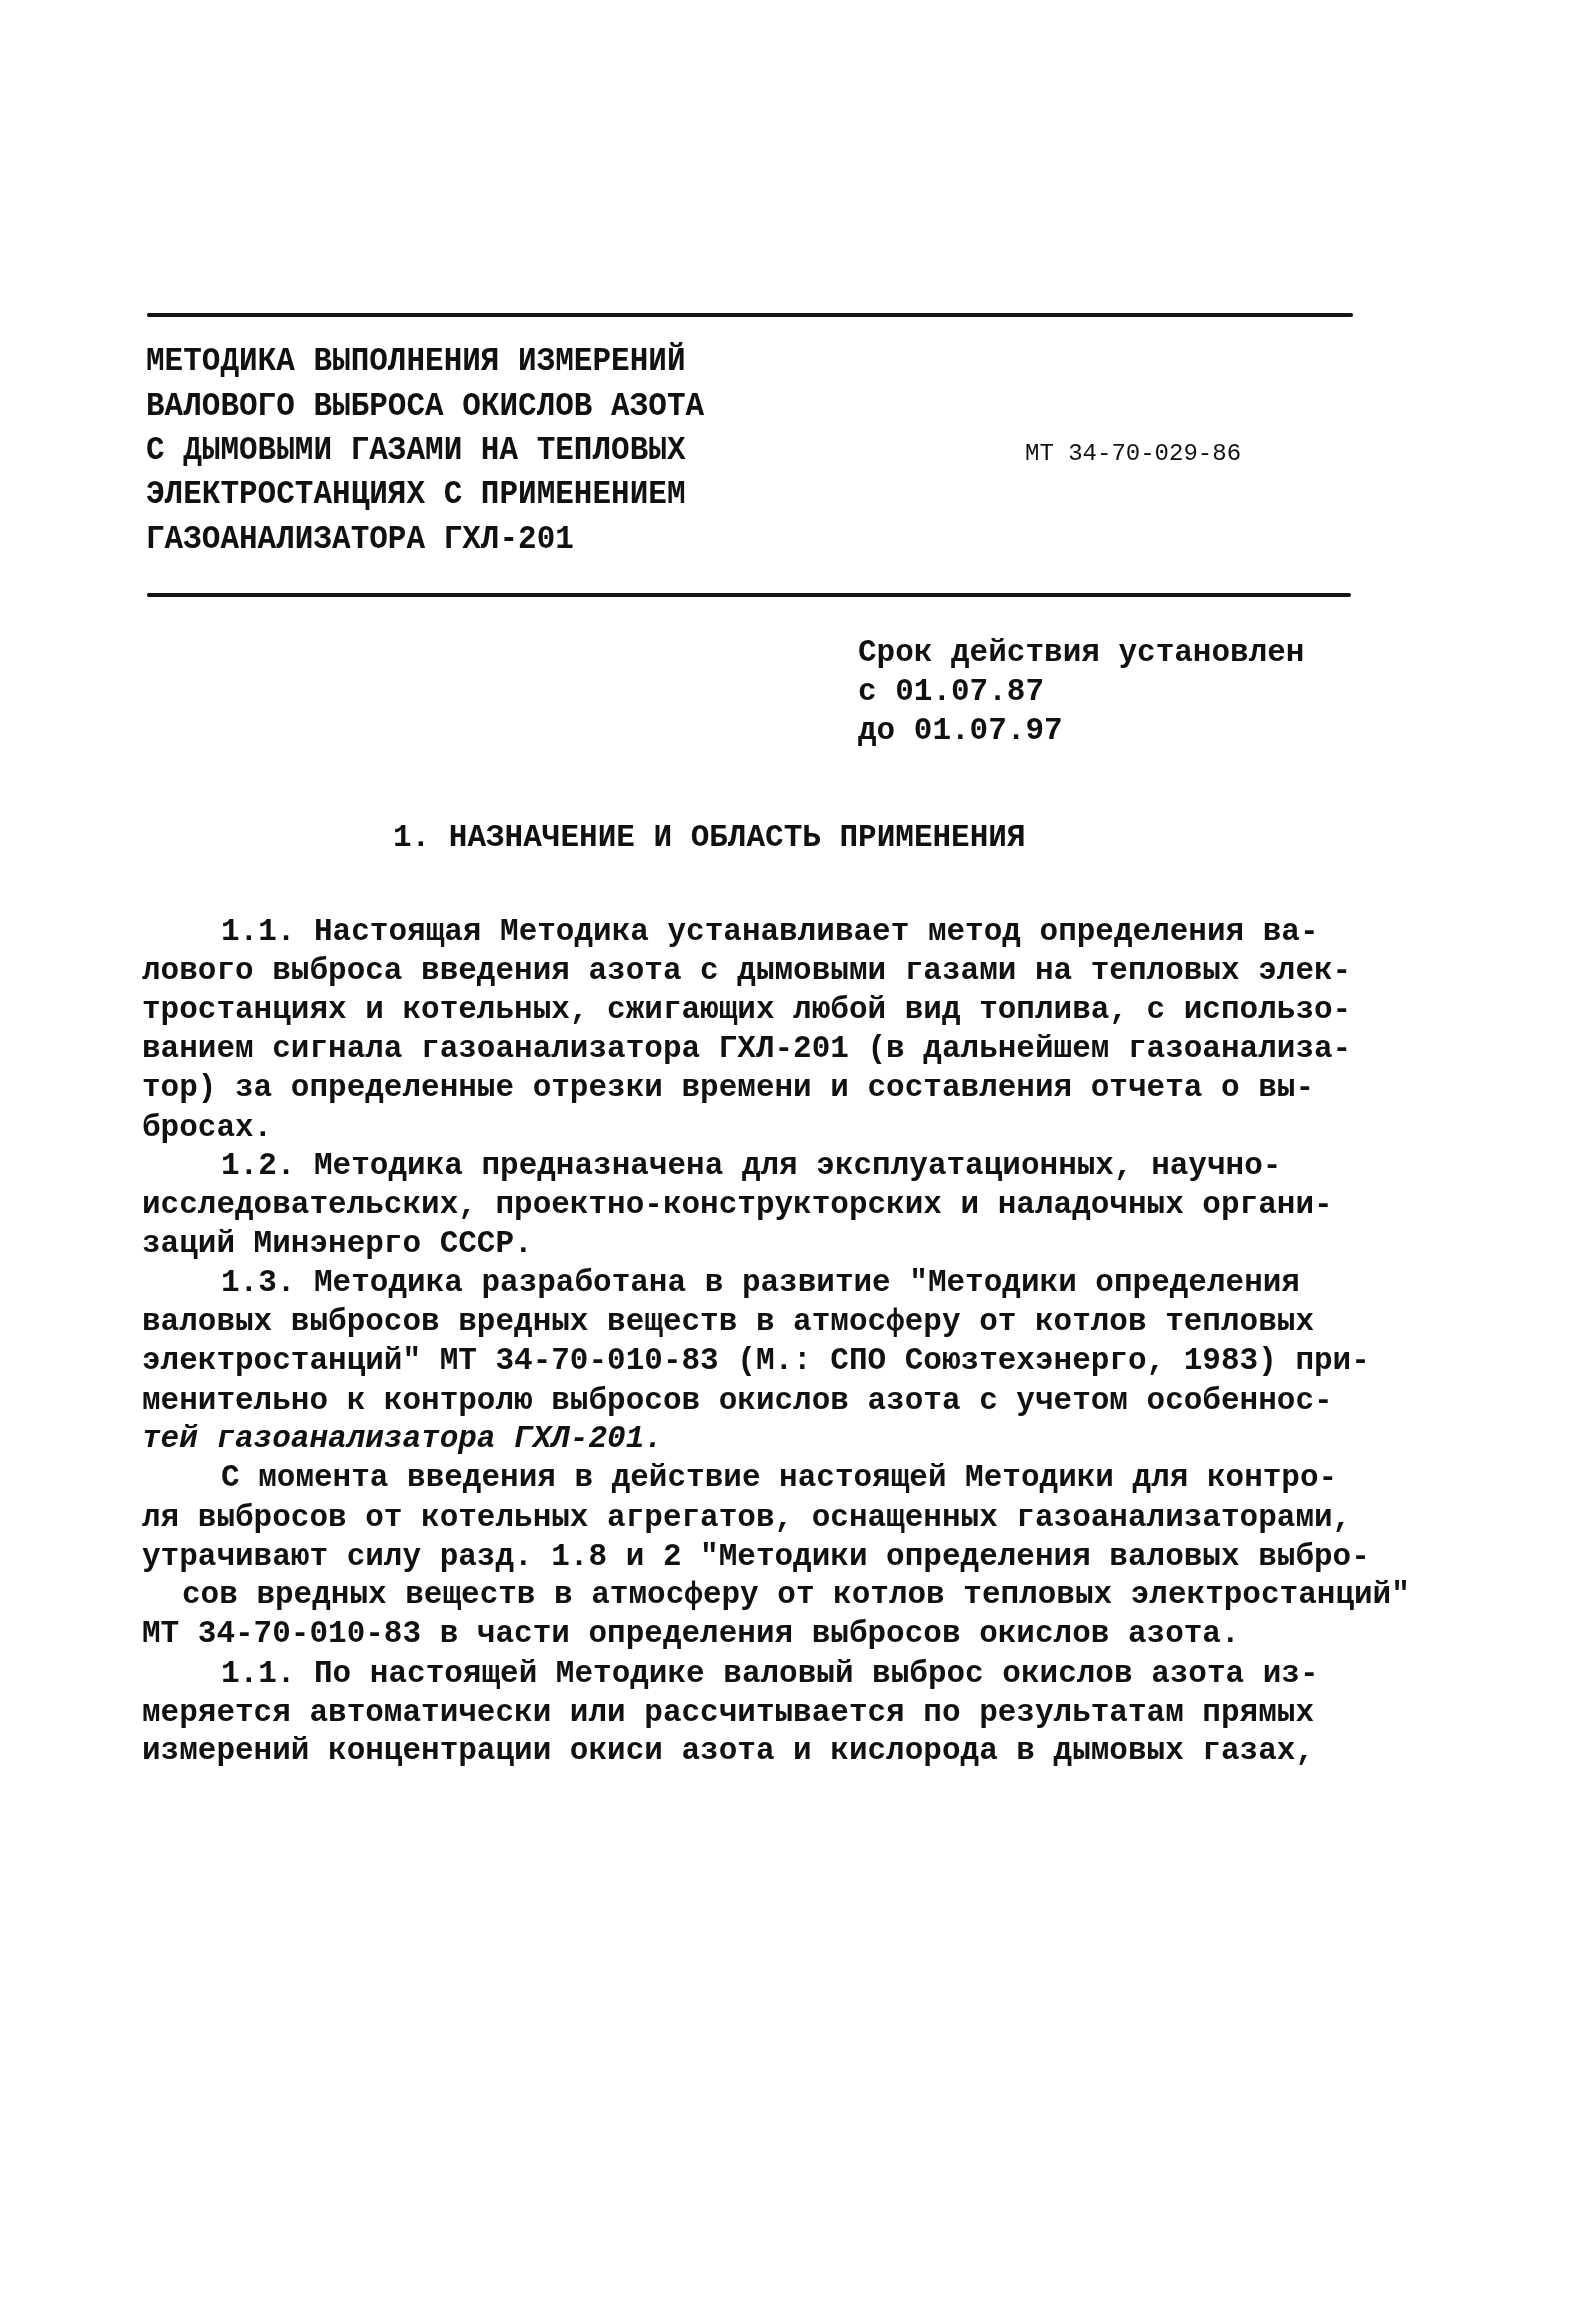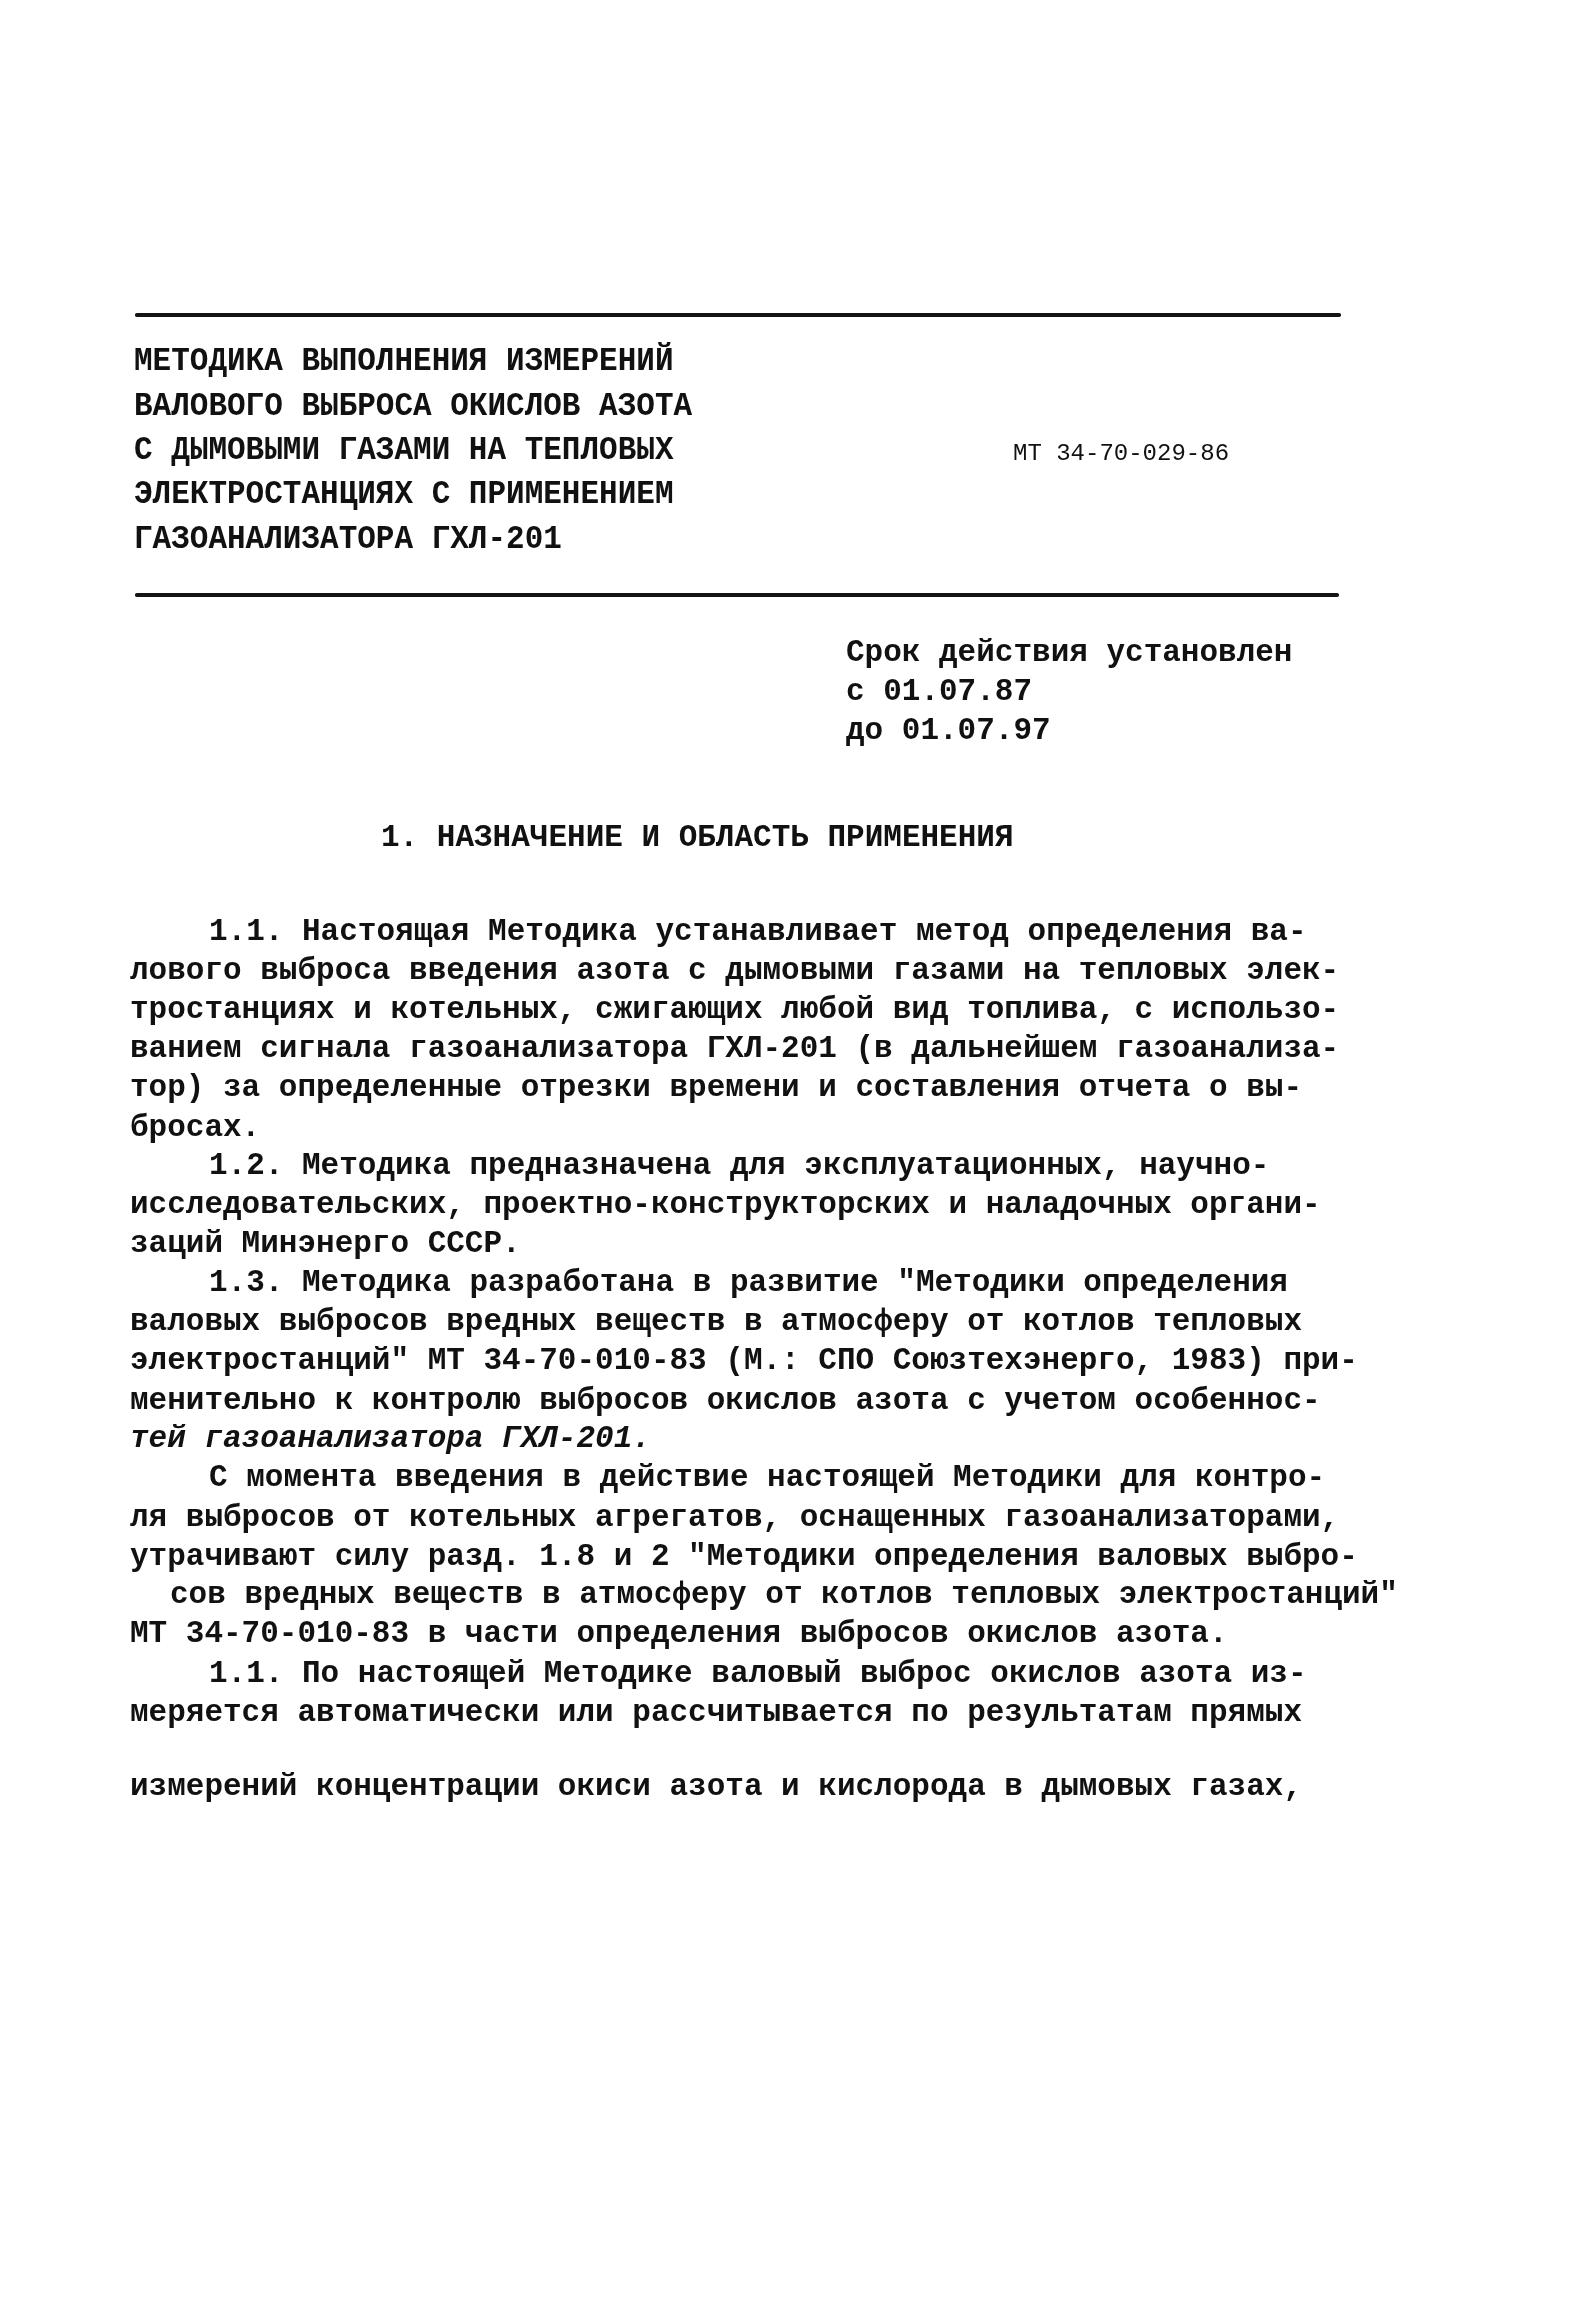--- a/index.html
+++ b/index.html
@@ -1,21 +1,21 @@
 <!DOCTYPE html>
 <html style="font-size:14.8px"><head>
   <meta charset="utf-8">
   <style>
     html, body { margin: 0; padding: 0; background: #ffffff; }
     body {
       width: 1589px; height: 2324px; position: relative; overflow: hidden;
       font-family: "Liberation Mono", "DejaVu Sans Mono", monospace;
       color: #111111;
     }
-    .page { position: absolute; left: 0; top: 0; width: 1267px; height: 2324px; }
+    .page { position: absolute; left: 12px; top: 0; width: 1267px; height: 2324px; }
     .rule {
       position: absolute; height: 3.7px; background: #141414; border-radius: 1.8px;
     }
     .rule.top { left: 135px; top: 313px; width: 1206px; }
     .rule.bottom { left: 135px; top: 593px; width: 1204px; }
     .line {
       position: absolute; white-space: pre; font-size: 31px; line-height: 39px;
       font-weight: bold; letter-spacing: 0px;
     }
     .title .line { font-weight: bold; transform: scaleY(1.05); transform-origin: left top; }
@@ -64,17 +64,17 @@
       <div class="line" style="left: 130px; top: 1341px;">электростанций" МТ 34-70-010-83 (М.: СПО Союзтехэнерго, 1983) при-</div>
       <div class="line" style="left: 130px; top: 1381px;">менительно к контролю выбросов окислов азота с учетом особеннос-</div>
       <div class="line it" style="left: 130px; top: 1419px;">тей газоанализатора ГХЛ-201.</div>
       <div class="line" style="left: 209px; top: 1458px;">С момента введения в действие настоящей Методики для контро-</div>
       <div class="line" style="left: 130px; top: 1498px;">ля выбросов от котельных агрегатов, оснащенных газоанализаторами,</div>
       <div class="line" style="left: 130px; top: 1537px;">утрачивают силу разд. 1.8 и 2 "Методики определения валовых выбро-</div>
       <div class="line" style="left: 130px; top: 1575px; margin-left: 40px;">сов вредных веществ в атмосферу от котлов тепловых электростанций"</div>
       <div class="line" style="left: 130px; top: 1614px;">МТ 34-70-010-83 в части определения выбросов окислов азота.</div>
       <div class="line" style="left: 209px; top: 1654px;">1.1. По настоящей Методике валовый выброс окислов азота из-</div>
       <div class="line" style="left: 130px; top: 1693px;">меряется автоматически или рассчитывается по результатам прямых</div>
-      <div class="line" style="left: 130px; top: 1731px; margin-top: 36px;">измерений концентрации окиси азота и кислорода в дымовых газах,</div>
+      <div class="line" style="left: 130px; top: 1731px;">измерений концентрации окиси азота и кислорода в дымовых газах,</div>
     </div>
 
 </div>
 
 
 </body></html>

